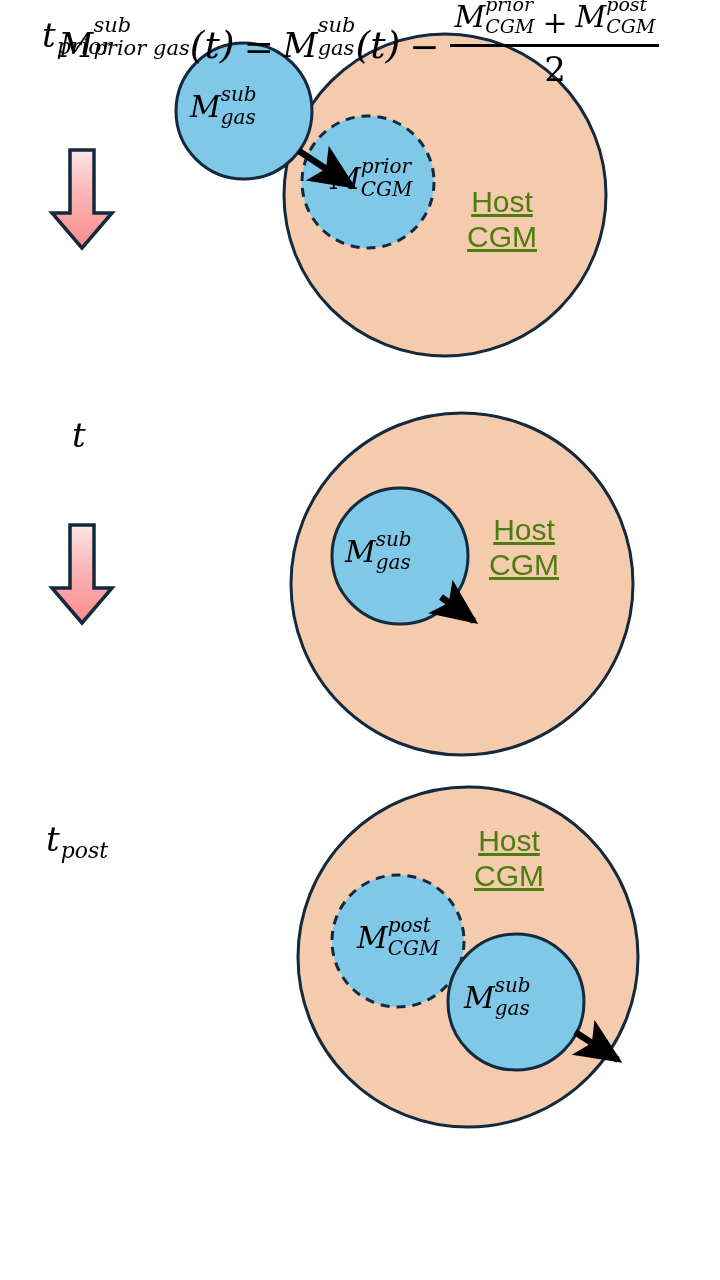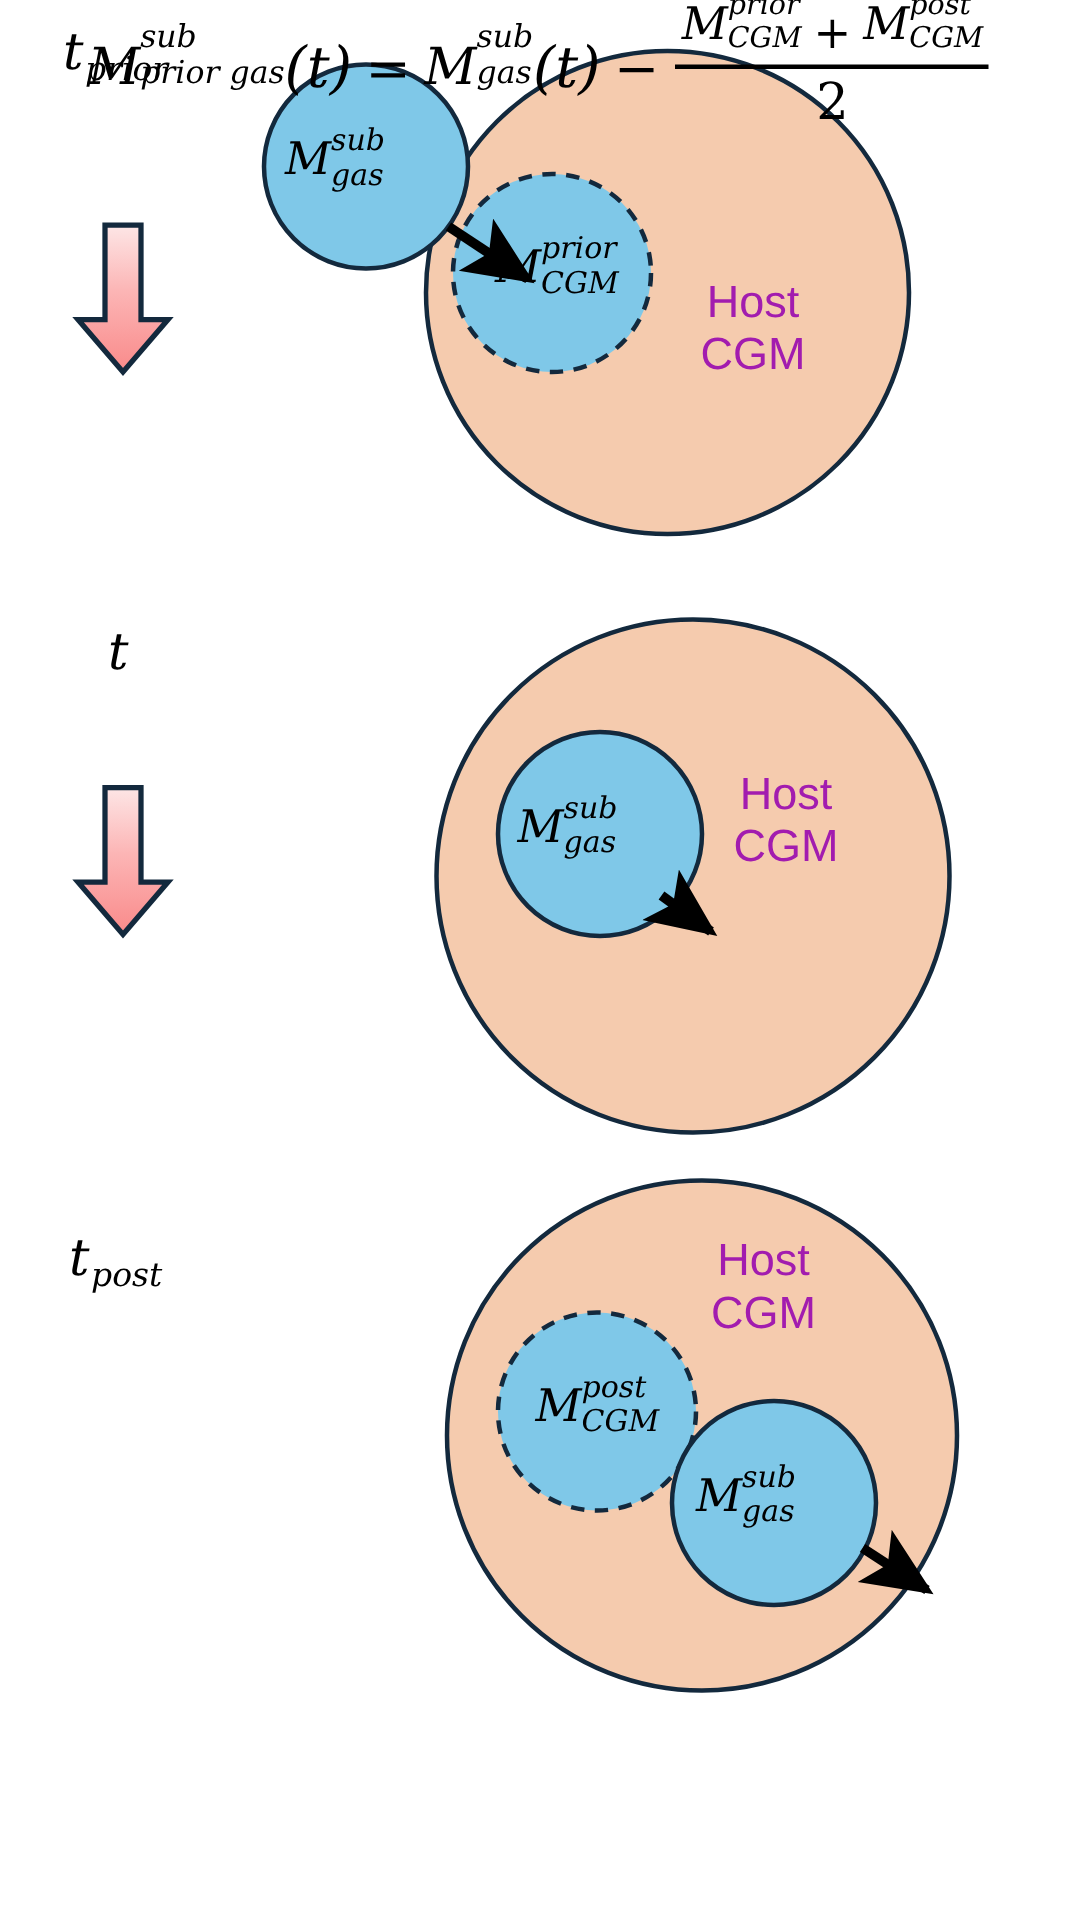--- a/index.html
+++ b/index.html
@@ -10,21 +10,21 @@
 
   
   .lbl{position:absolute;white-space:nowrap;color:#000;}
 
   .time-label{font-family:"DejaVu Serif",serif;font-style:italic;font-size:34px;
               line-height:1;}
   .time-label .sub{font-size:22px;font-style:italic;vertical-align:baseline;
                    position:relative;top:7px;left:1px;}
 
   .host-label{font-family:"Liberation Sans",sans-serif;font-size:30px;
-              text-align:center;line-height:1.16;color:#a21caf;}
+              text-align:center;line-height:1.16;color:#4d7c0f;text-decoration:underline;}
 
   
   .mass{font-family:"DejaVu Serif",serif;font-style:italic;color:#000;
         display:inline-block;}
   .mass .m{font-size:30px;font-style:italic;}
   .mass .scripts{display:inline-block;vertical-align:middle;
                  position:relative;top:1px;line-height:1.02;text-align:left;}
   .mass .sup{display:block;font-size:20px;font-style:italic;
              position:relative;top:-9px;}
   .mass .sub{display:block;font-size:20px;font-style:italic;

